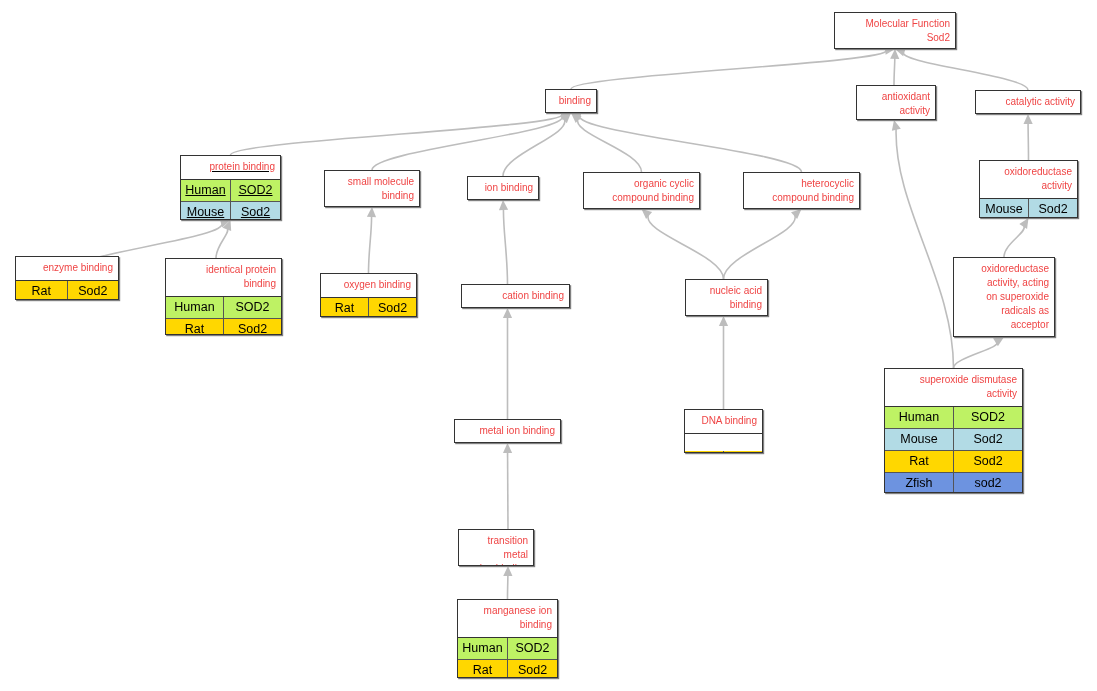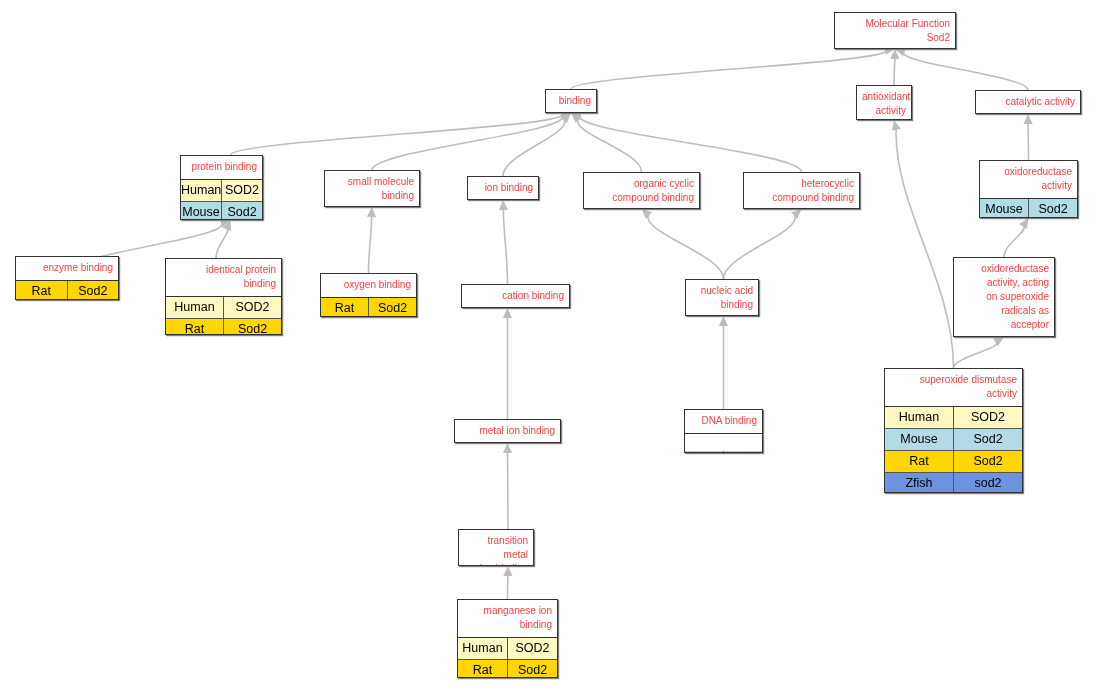--- a/index.html
+++ b/index.html
@@ -59,21 +59,21 @@
     font-size: 12.5px;
     line-height: 20px;
     text-align: center;
     color: #000000;
     overflow: hidden;
     white-space: nowrap;
   }
   .gene-cell.species {
     border-right: 1px solid #555555;
   }
-  .sp-human { background: #fef9c3; }
+  .sp-human { background: #bef264; }
   .sp-mouse { background: #b2dbe5; }
   .sp-rat   { background: #ffd700; }
   .sp-zfish { background: #6d93e0; }
 </style>
 </head>
 <body>
 
 <div id="canvas">
   <svg id="edge-layer" viewBox="0 0 1097 691" xmlns="http://www.w3.org/2000/svg">
       <g>
@@ -166,28 +166,28 @@
       </g>
     </svg>
   <div id="node-layer">
       <div class="node" style="left: 834px; top: 12px; width: 122px; height: 37px;">
         <div class="node-title">Molecular Function
 Sod2</div>
       </div>
       <div class="node" style="left: 545px; top: 89px; width: 52px; height: 24px;">
         <div class="node-title">binding</div>
       </div>
-      <div class="node" style="left: 856px; top: 85px; width: 56px; height: 35px;">
+      <div class="node" style="left: 856px; top: 85px; width: 80px; height: 35px;">
         <div class="node-title">antioxidant
 activity</div>
       </div>
       <div class="node" style="left: 975px; top: 90px; width: 106px; height: 24px;">
         <div class="node-title">catalytic activity</div>
       </div>
-      <div class="node has-rows" style="left: 180px; top: 155px; width: 83px; height: 65px;">
+      <div class="node has-rows" style="left: 180px; top: 155px; width: 101px; height: 65px; text-decoration: underline;">
         <div class="node-title">protein binding</div>
         <div>
           <div class="gene-row">
             <div class="gene-cell species sp-human">Human</div>
             <div class="gene-cell gene sp-human">SOD2</div>
           </div>
           <div class="gene-row">
             <div class="gene-cell species sp-mouse">Mouse</div>
             <div class="gene-cell gene sp-mouse">Sod2</div>
           </div>
@@ -246,21 +246,21 @@
         <div>
           <div class="gene-row">
             <div class="gene-cell species sp-rat">Rat</div>
             <div class="gene-cell gene sp-rat">Sod2</div>
           </div>
         </div>
       </div>
       <div class="node" style="left: 461px; top: 284px; width: 109px; height: 24px;">
         <div class="node-title">cation binding</div>
       </div>
-      <div class="node" style="left: 685px; top: 279px; width: 74px; height: 37px;">
+      <div class="node" style="left: 685px; top: 279px; width: 83px; height: 37px;">
         <div class="node-title">nucleic acid
 binding</div>
       </div>
       <div class="node" style="left: 953px; top: 257px; width: 102px; height: 80px;">
         <div class="node-title">oxidoreductase
 activity, acting
 on superoxide
 radicals as
 acceptor</div>
       </div>

